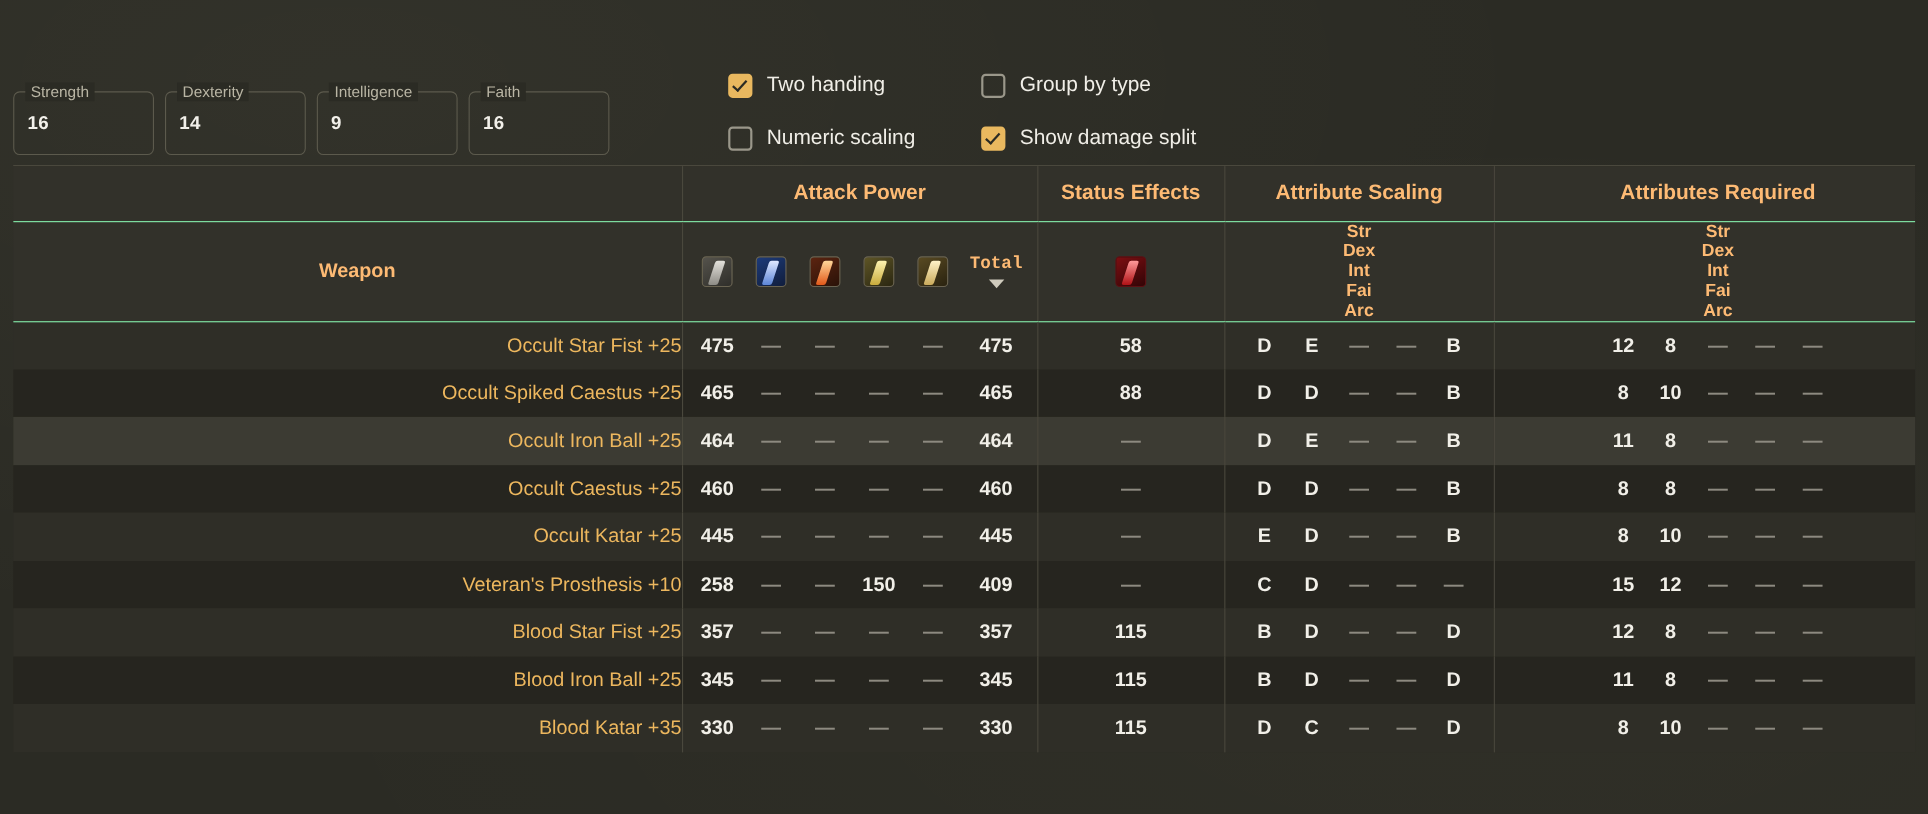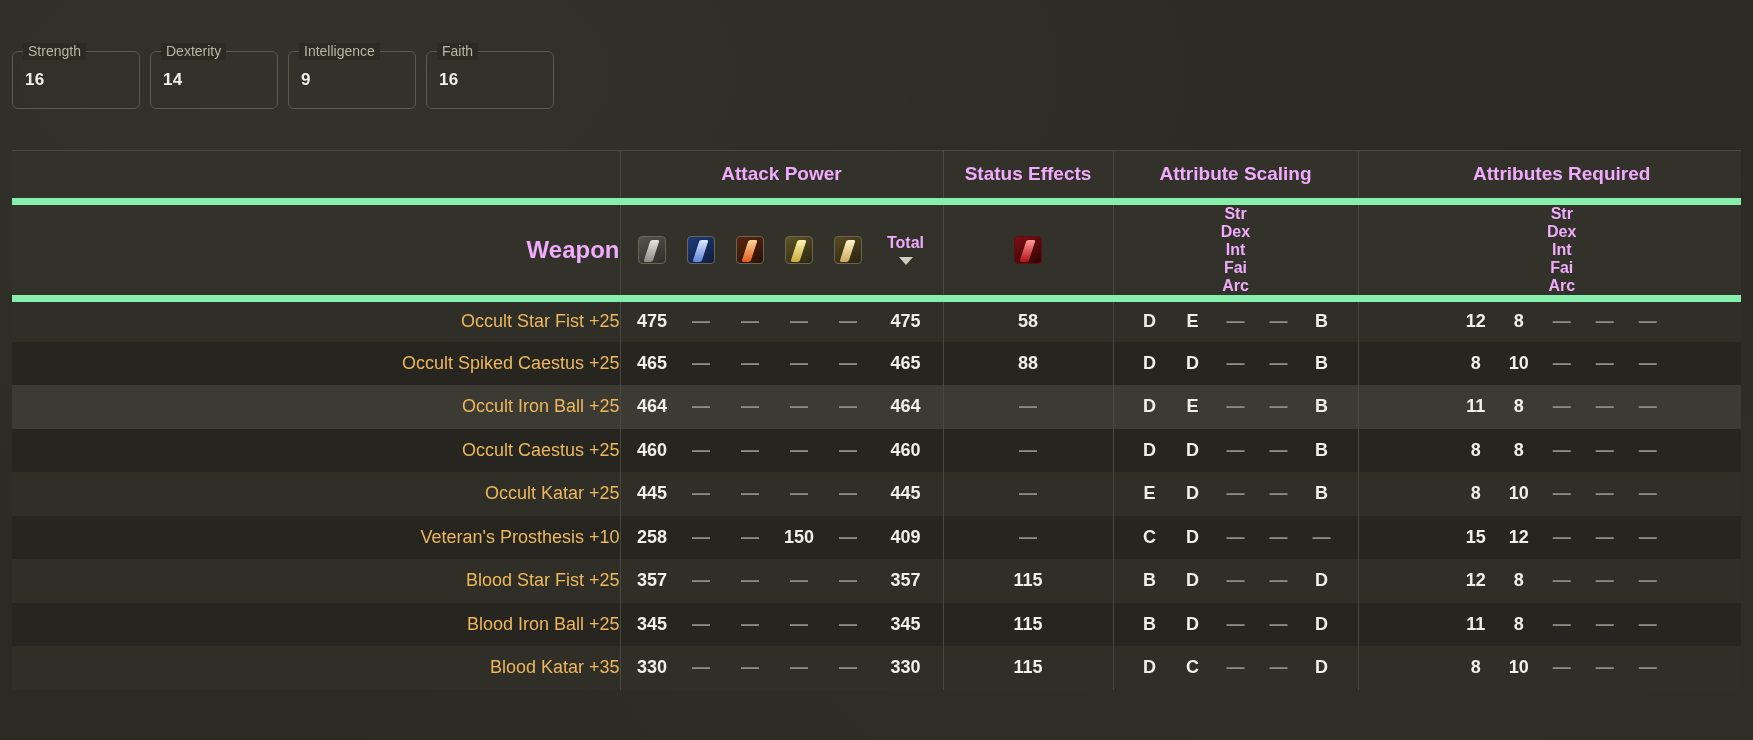--- a/index.html
+++ b/index.html
@@ -28,21 +28,21 @@
       radial-gradient(ellipse at 78% 82%, rgba(255,230,180,0.025), transparent 60%);
     pointer-events: none;
     z-index: 0;
   }
 
   .app { position: relative; z-index: 1; width: 1753px; height: 740px; }
 
   
   .controls {
     display: flex;
-    align-items: center;
+    align-items: flex-end;
     padding: 10px 12px 0 12px;
     height: 150px;
   }
 
   .fields {
     display: flex;
     flex-wrap: wrap;
     width: 640px;
     align-content: flex-start;
   }
@@ -133,48 +133,48 @@
     margin: 0 12px;
     border-top: 1px solid #4a483d;
     height: 588px;
     overflow: hidden;
   }
 
   table { border-collapse: collapse; width: 100%; table-layout: fixed; }
 
   thead th {
     font-weight: bold;
-    color: #f0abfc;
+    color: #fdba74;
     background: #32312a;
-    border-bottom: 7px solid #86efac;
+    border-bottom: 1px solid #86efac;
   }
 
   .grp-row th {
     height: 50px;
     font-size: 19px;
     text-align: center;
     border-left: 1px solid #4a483d;
   }
   .grp-row th.blank { border-left: none; background: #32312a; }
 
   .sub-row th {
     height: 62px;
     font-size: 16px;
     vertical-align: middle;
     border-left: 1px solid #4a483d;
     padding: 0;
   }
   .sub-row th.name-h {
-    text-align: right;
+    text-align: center;
     padding-left: 18px;
-    font-size: 24px;
+    font-size: 18px;
     border-left: none;
   }
 
-  .dmg-heads { display: flex; align-items: center; justify-content: flex-end; padding-right: 4px; }
+  .dmg-heads { display: flex; align-items: center; justify-content: flex-end; padding-right: 4px; font-family: Liberation Mono, monospace; }
   .dmg-heads .cell { width: 49px; display: flex; justify-content: center; align-items: center; }
   .dmg-heads .total-cell {
     width: 66px;
     display: flex; flex-direction: column; align-items: center; justify-content: center;
   }
   .sortarrow {
     width: 0; height: 0;
     border-left: 7px solid transparent;
     border-right: 7px solid transparent;
     border-top: 8px solid #cfcbbd;
@@ -272,20 +272,38 @@
         <div class="field">
           <span class="field-legend">Intelligence</span>
           <span class="field-value">9</span>
         </div>
         <div class="field">
           <span class="field-legend">Faith</span>
           <span class="field-value">16</span>
         </div>
       </div>
 
+    <div class="checks" id="checks">
+        <div class="check">
+          <span class="box on"></span>
+          <span class="check-label">Two handing</span>
+        </div>
+        <div class="check">
+          <span class="box off"></span>
+          <span class="check-label">Group by type</span>
+        </div>
+        <div class="check">
+          <span class="box off"></span>
+          <span class="check-label">Numeric scaling</span>
+        </div>
+        <div class="check">
+          <span class="box on"></span>
+          <span class="check-label">Show damage split</span>
+        </div>
+      </div>
 
   </div>
 
   <div class="table-wrap">
     <table>
       <colgroup>
         <col class="c-name">
           <col class="c-attack">
           <col class="c-status">
           <col class="c-scale">

